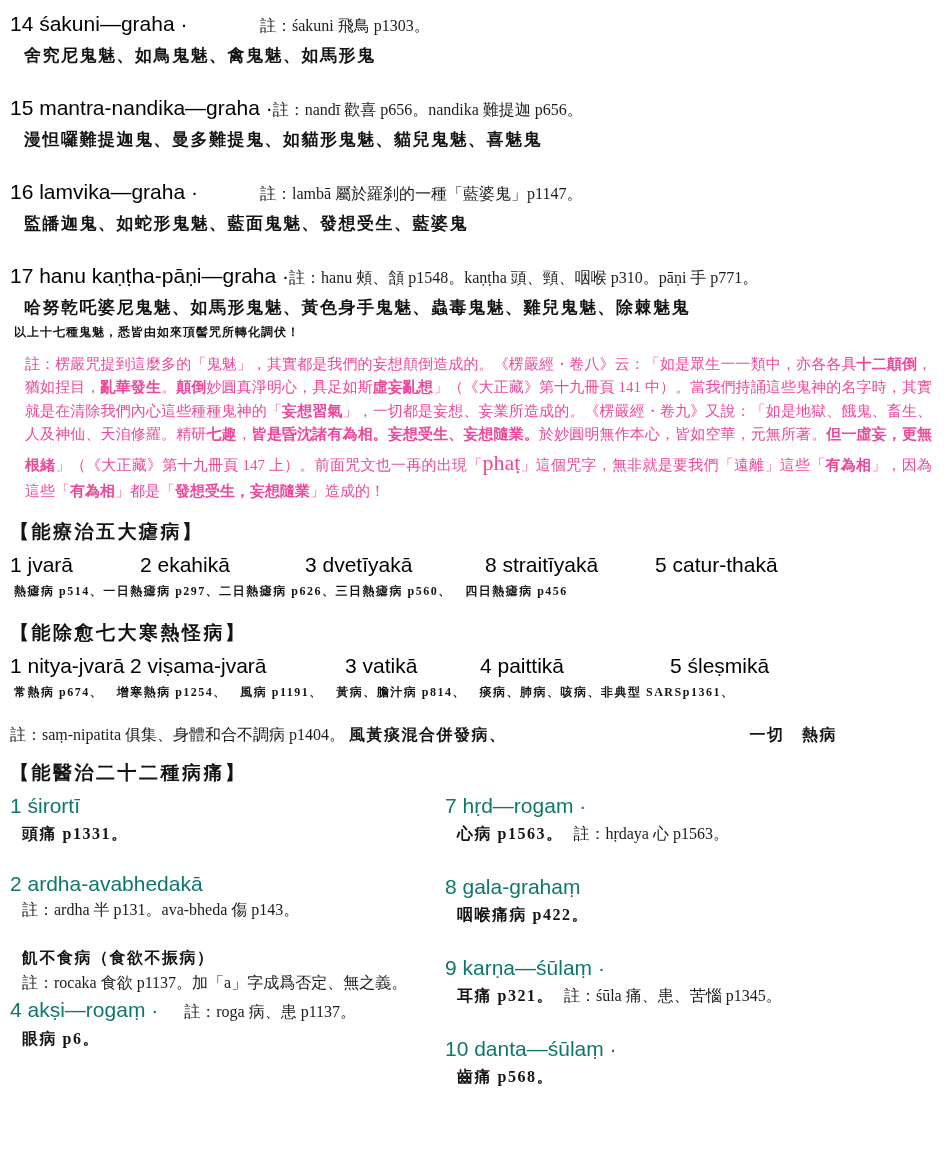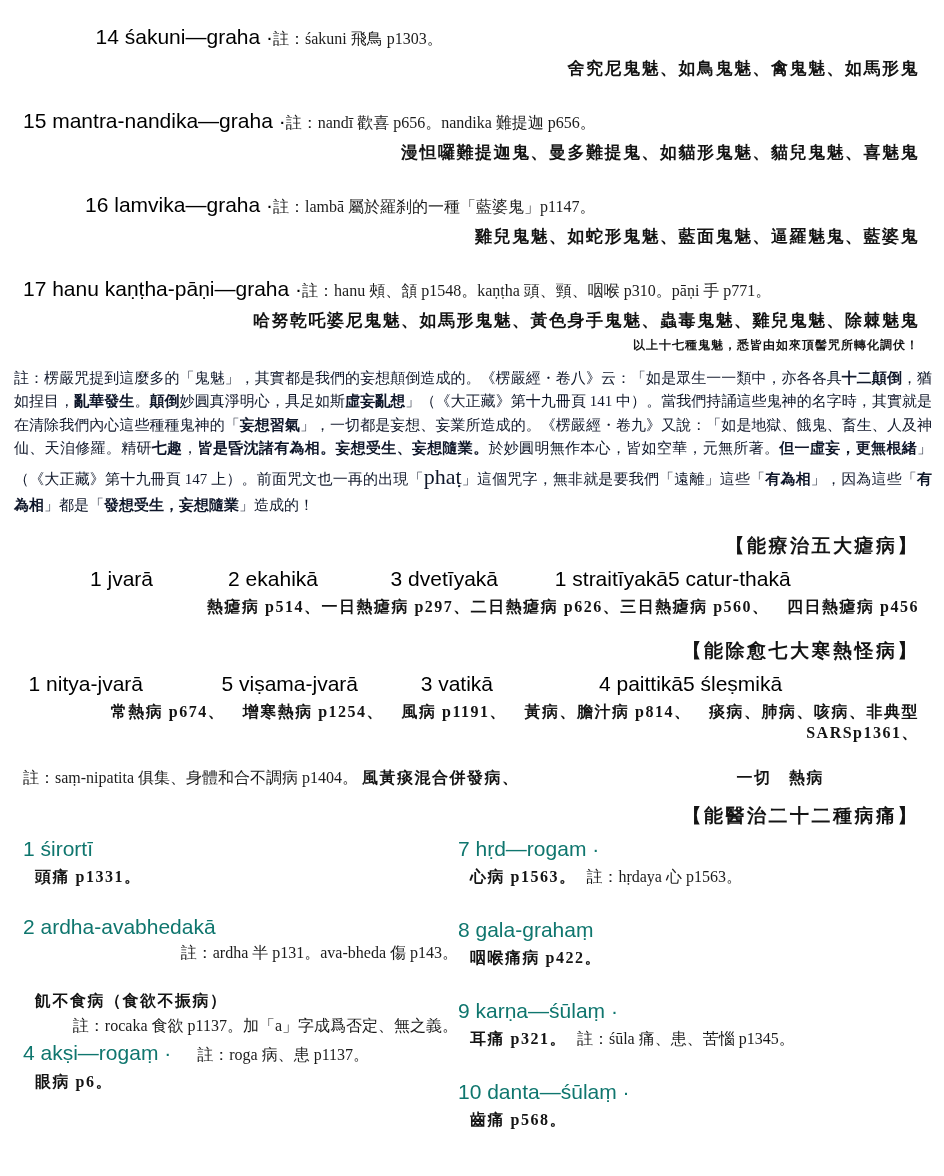--- a/index.html
+++ b/index.html
@@ -2,50 +2,50 @@
 <html><head>
 <meta charset="utf-8">
 <style>
   html,body{margin:0;padding:0;background:#f2f2f2;}
   .page{
     width:944px;height:1176px;box-sizing:border-box;
     background:#ffffff;color:#141414;
     padding:12px 12px 6px 10px;overflow:hidden;
     font-family:"Liberation Serif", serif;
   }
-  section{margin:13px;text-align:right;}
+  section{margin:0;}
   
   .entry{margin-bottom:29px;}
   .entry-head{display:flex;align-items:baseline;}
   .term{font-family:"Liberation Sans", sans-serif;font-size:21px;color:#000;white-space:nowrap;}
   .entry-head .term{min-width:250px;}
   .note{font-size:16px;color:#1b1b1b;}
   .kai{font-weight:700;font-size:17px;letter-spacing:1.5px;}
   .entry .def{margin-top:7px;padding-left:14px;}
   .closing{font-weight:700;font-size:12px;letter-spacing:1px;padding-left:4px;margin-top:5px;}
   
   .commentary{
     font-size:15px;line-height:1.55;text-align:justify;
-    margin:6px 0 16px 4px;color:#0f172a;
+    margin:6px 0 16px 15px;color:#ec4899;
   }
   .commentary span.b{font-weight:700;}
   .phat{font-size:22px;font-family:"Liberation Serif", serif;}
   
   .section-title{font-weight:700;font-size:19px;letter-spacing:2.5px;margin:14px 0 8px 0;}
   .terms-row{display:flex;align-items:baseline;margin-bottom:6px;}
   .terms-row .term{min-width:0;}
   .malaria .terms-row span:nth-child(1){width:130px;}
   .malaria .terms-row span:nth-child(2){width:165px;}
   .malaria .terms-row span:nth-child(3){width:180px;}
   .malaria .terms-row span:nth-child(4){width:170px;}
   .coldheat .terms-row span:nth-child(1){width:120px;}
   .coldheat .terms-row span:nth-child(2){width:215px;}
   .coldheat .terms-row span:nth-child(3){width:135px;}
   .coldheat .terms-row span:nth-child(4){width:190px;}
-  .defs-line{font-size:16px;margin:2px 0 20px 4px;}
+  .defs-line{font-size:12px;margin:2px 0 20px 4px;}
   .coldheat .defs-line{margin-bottom:24px;}
   .row67{display:flex;justify-content:space-between;padding-right:100px;align-items:baseline;}
   .row67b{display:flex;justify-content:space-between;padding-right:95px;margin-top:4px;font-size:16px;}
   .kai-inline{font-weight:700;font-size:16px;letter-spacing:1.5px;}
   
   .pains-cols{display:flex;align-items:flex-start;margin-top:4px;}
   .col-left{width:435px;flex:none;}
   .col-right{flex:1;}
   .pain-item{margin-bottom:27px;}
   .pain-item.tight{margin-bottom:4px;}
@@ -76,52 +76,52 @@
         <span class="note">註：nandī 歡喜 p656。nandika 難提迦 p656。</span>
       </div>
       <div class="kai def">漫怛囉難提迦鬼、曼多難提鬼、如貓形鬼魅、貓兒鬼魅、喜魅鬼</div>
     </div>
 
     <div class="entry">
       <div class="entry-head">
         <span class="term">16 lamvika—graha ·</span>
         <span class="note">註：lambā 屬於羅刹的一種「藍婆鬼」p1147。</span>
       </div>
-      <div class="kai def">雞兒鬼魅、如蛇形鬼魅、藍面鬼魅、逼羅魅鬼、藍婆鬼</div>
+      <div class="kai def">監皤迦鬼、如蛇形鬼魅、藍面鬼魅、發想受生、藍婆鬼</div>
     </div>
 
     <div class="entry" style="margin-bottom:12px;">
       <div class="entry-head">
         <span class="term">17 hanu  kaṇṭha-pāṇi—graha ·</span>
         <span class="note">註：hanu 頰、頷 p1548。kaṇṭha 頭、頸、咽喉 p310。pāṇi 手 p771。</span>
       </div>
       <div class="kai def">哈努乾吒婆尼鬼魅、如馬形鬼魅、黃色身手鬼魅、蟲毒鬼魅、雞兒鬼魅、除棘魅鬼</div>
       <div class="closing">以上十七種鬼魅，悉皆由如來頂髻咒所轉化調伏！</div>
     </div>
   </section>
 
   <p class="commentary"><span>註：楞嚴咒提到這麼多的「鬼魅」，其實都是我們的妄想顛倒造成的。《楞嚴經・卷八》云：「如是眾生一一類中，亦各各具</span><span class="b">十二顛倒</span><span>，猶如捏目，</span><span class="b">亂華發生</span><span>。</span><span class="b">顛倒</span><span>妙圓真淨明心，具足如斯</span><span class="b">虛妄亂想</span><span>」（《大正藏》第十九冊頁 141 中）。當我們持誦這些鬼神的名字時，其實就是在清除我們內心這些種種鬼神的「</span><span class="b">妄想習氣</span><span>」，一切都是妄想、妄業所造成的。《楞嚴經・卷九》又說：「如是地獄、餓鬼、畜生、人及神仙、天洎修羅。精研</span><span class="b">七趣</span><span>，</span><span class="b">皆是昏沈諸有為相。妄想受生、妄想隨業。</span><span>於妙圓明無作本心，皆如空華，元無所著。</span><span class="b">但一虛妄，更無根緒</span><span>」（《大正藏》第十九冊頁 147 上）。前面咒文也一再的出現「</span><span class="phat">phaṭ</span><span>」這個咒字，無非就是要我們「遠離」這些「</span><span class="b">有為相</span><span>」，因為這些「</span><span class="b">有為相</span><span>」都是「</span><span class="b">發想受生，妄想隨業</span><span>」造成的！</span></p>
 
   <section class="malaria">
     <div class="section-title kai">【能療治五大瘧病】</div>
     <div class="terms-row">
       <span class="term">1 jvarā</span>
       <span class="term">2 ekahikā</span>
       <span class="term">3 dvetīyakā</span>
-      <span class="term">1 straitīyakā</span>
+      <span class="term">8 straitīyakā</span>
       <span class="term">5 catur-thakā</span>
     </div>
     <div class="kai defs-line">熱瘧病 p514、一日熱瘧病 p297、二日熱瘧病 p626、三日熱瘧病 p560、　四日熱瘧病 p456</div>
   </section>
 
   <section class="coldheat">
     <div class="section-title kai">【能除愈七大寒熱怪病】</div>
     <div class="terms-row">
       <span class="term">1 nitya-jvarā</span>
-      <span class="term">5 viṣama-jvarā</span>
+      <span class="term">2 viṣama-jvarā</span>
       <span class="term">3 vatikā</span>
       <span class="term">4 paittikā</span>
       <span class="term">5 śleṣmikā</span>
     </div>
     <div class="kai defs-line">常熱病 p674、　增寒熱病 p1254、　風病 p1191、　黃病、膽汁病 p814、　痰病、肺病、咳病、非典型 SARSp1361、</div>
     <div class="row67b">
       <span>
         <span class="note">註：saṃ-nipatita 俱集、身體和合不調病 p1404。</span>
         <span class="kai-inline">風黃痰混合併發病、</span>
       </span>

